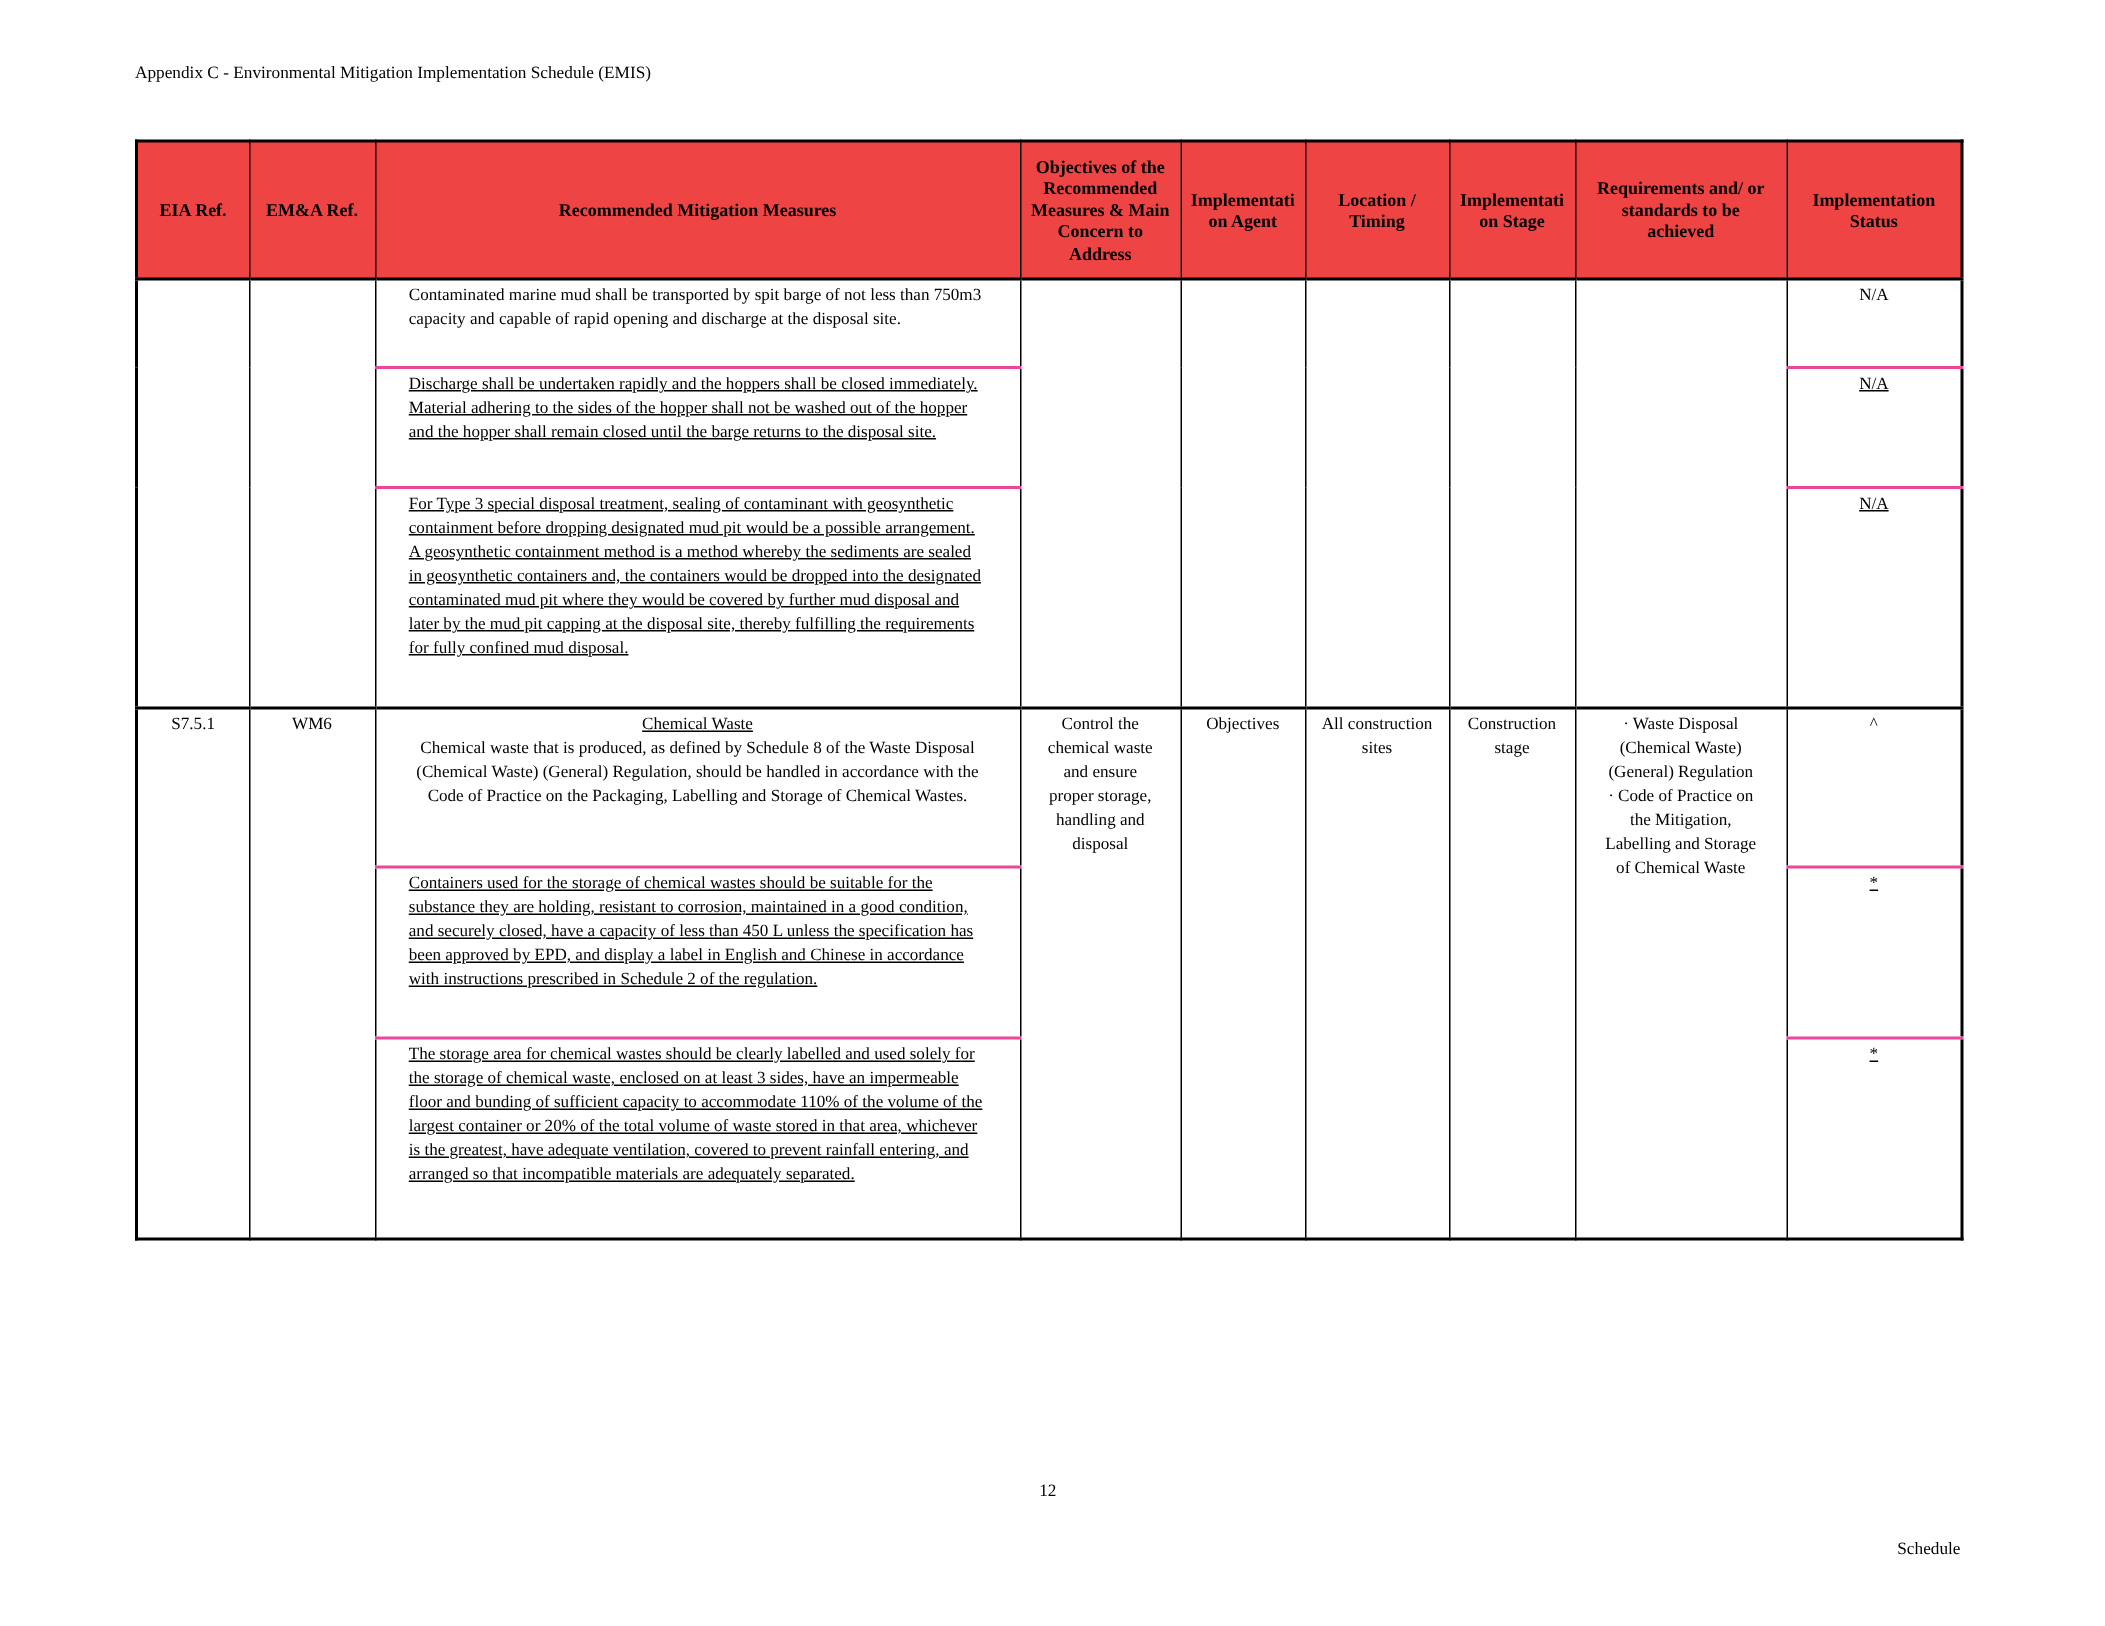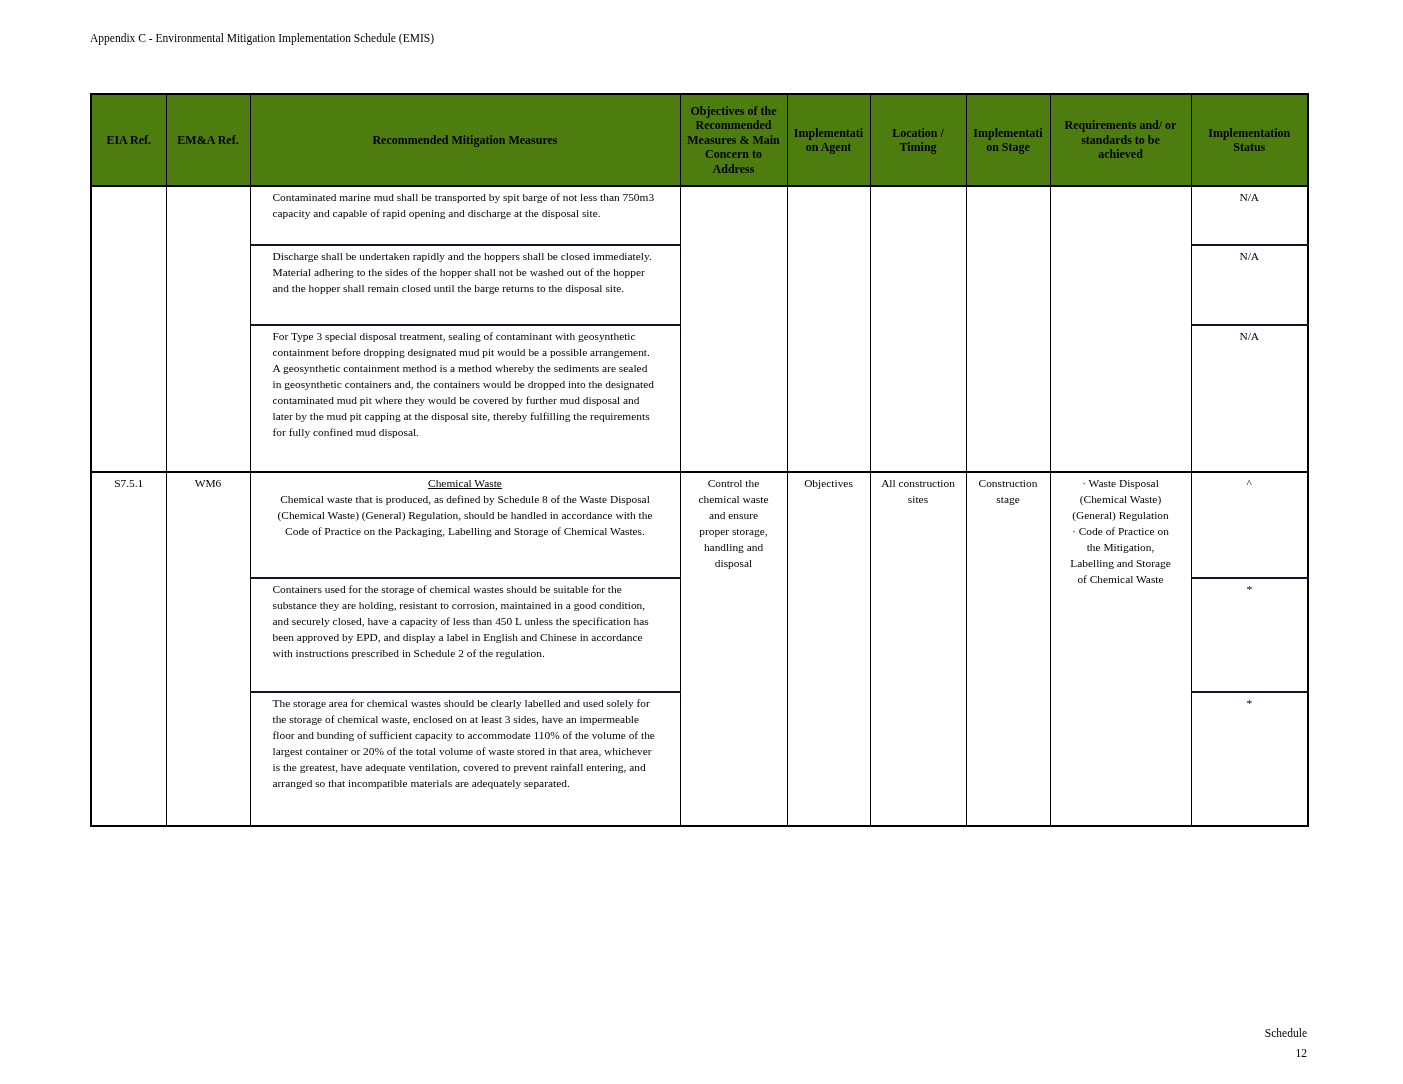--- a/index.html
+++ b/index.html
@@ -11,73 +11,73 @@
     width: 1403px;
     height: 1084px;
     position: relative;
     overflow: hidden;
     font-family: "Liberation Serif", "DejaVu Serif", serif;
     color: #000000;
   }
   .doc-title {
     position: absolute;
     left: 90px;
-    top: 32px;
+    top: 43px;
     font-size: 11.5px;
     text-align: center;
   }
   .doc-table {
     position: absolute;
     left: 90px;
     top: 93px;
     width: 1217px;
     border-collapse: collapse;
     table-layout: fixed;
     border: 2px solid #000;
   }
   .doc-table th {
-    background: #4d7c0f;
+    background: #ef4444;
     border: 1px solid #000;
     border-bottom: 2px solid #000;
     font-weight: bold;
     font-size: 12px;
     text-align: center;
     vertical-align: middle;
     white-space: pre-line;
     line-height: 14.5px;
     padding: 2px;
     height: 86px;
   }
   .doc-table td {
     border: 1px solid #000;
     font-size: 11.4px;
     line-height: 16px;
     vertical-align: top;
     padding: 1px 3px;
     overflow: hidden;
   }
-  tr.sep > td { border-top: 2px solid #0f172a; }
+  tr.sep > td { border-top: 2px solid #ec4899; text-decoration: underline; }
   tr.gsep > td { border-top: 2px solid #000; text-align: center; }
   td.c { text-align: center; padding: 2px 2px 1px 2px; }
   td.l { text-align: left; padding: 2px 14px; }
   td.m { text-align: left; padding: 2px 22px; }
   .underline { text-decoration: underline; }
   .req-item { margin: 0; }
   tr.g1r1 { height: 59px; }
   tr.g1r2 { height: 80px; }
   tr.g1r3 { height: 147px; }
   tr.g2r1 { height: 106px; }
   tr.g2r2 { height: 114px; }
   tr.g2r3 { height: 134px; }
   .page-number {
     position: absolute;
     left: 90px;
     width: 1217px;
-    top: 1047px;
-    text-align: right;
+    top: 988px;
+    text-align: center;
     font-size: 11.5px;
   }
   .footer-right {
     position: absolute;
     left: 90px;
     width: 1217px;
     top: 1027px;
     text-align: right;
     font-size: 11.5px;
   }

